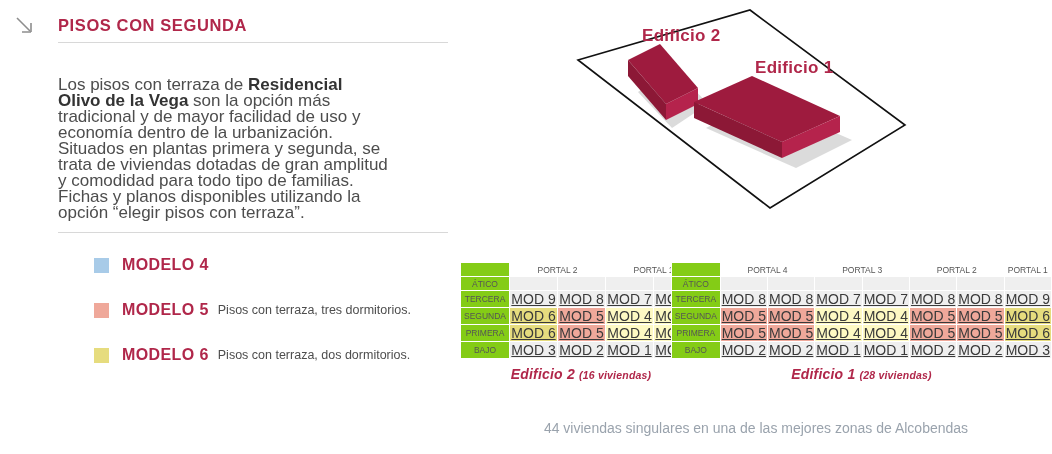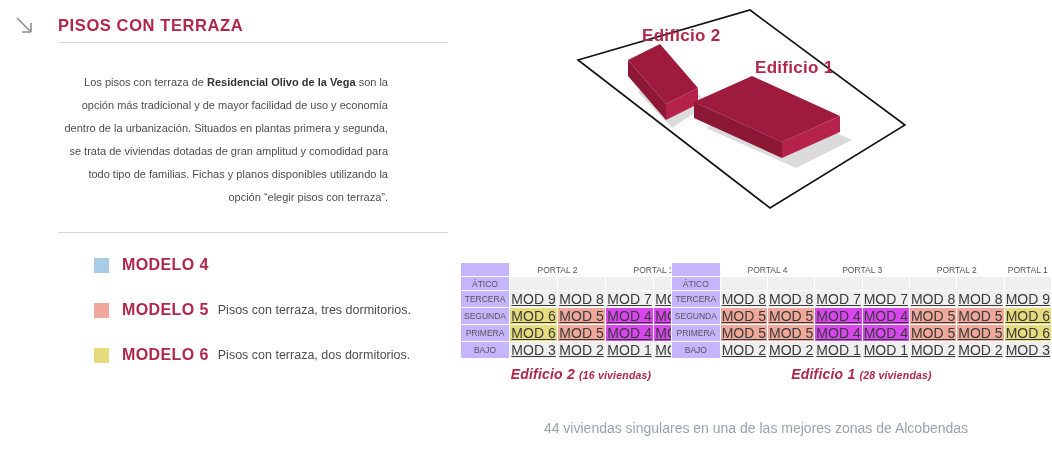--- a/index.html
+++ b/index.html
@@ -48,24 +48,23 @@
     top: 42px;
     width: 390px;
     height: 1px;
     background: #d8d8d8;
   }
   #body-copy {
     position: absolute;
     left: 58px;
     top: 60px;
     width: 330px;
-    font-size: 11px;
-    line-height: 23px;
+    font-size: 17px;
+    line-height: 16px;
     color: #4d4d4d;
-    text-align: right;
   }
   #body-copy b {
     color: #333;
   }
   #legend-rule {
     position: absolute;
     left: 58px;
     top: 232px;
     width: 390px;
     height: 1px;
@@ -145,39 +144,39 @@
     font-weight: normal;
     height: 13px;
     padding: 0;
   }
   td.rowlabel {
     border: none;
     text-align: right;
     padding-right: 5px;
     font-size: 8.5px;
     color: #555;
-    background: #c4b5fd;
+    background: #84cc16;
     white-space: nowrap;
     width: 48px;
   }
   th.portal {
     border: none;
     font-size: 8.5px;
     color: #555;
     background: #ffffff;
     padding-bottom: 1px;
     font-weight: normal;
   }
   td.cell {
     width: 47px;
     background: #efefef;
     font-size: 14px;
     text-decoration: underline;
   }
-  td.c4 { background: #d946ef; }
+  td.c4 { background: #fef9c3; }
   td.c5 { background: #efa89a; }
   td.c6 { background: #e6dc7e; }
   td.cn { background: #efefef; }
 
   .caption {
     margin-top: 7px;
     text-align: center;
     font-family: "Liberation Sans Narrow", "Liberation Sans", sans-serif;
     font-weight: bold;
     font-size: 14px;
@@ -204,21 +203,21 @@
 
 <div id="left-col">
 
   <div id="corner-arrow">
     <svg width="22" height="22" viewBox="0 0 22 22">
       <path d="M3 4 L16 17" stroke="#8e8e8e" stroke-width="1.6" fill="none"></path>
       <path d="M17 18 L17 9 M17 18 L8 18" stroke="#8e8e8e" stroke-width="1.6" fill="none"></path>
     </svg>
   </div>
 
-  <div id="title">PISOS CON TERRAZA</div>
+  <div id="title">PISOS CON SEGUNDA</div>
   <div id="title-rule"></div>
 
   <p id="body-copy"><span>Los pisos con terraza de </span><b>Residencial Olivo de la Vega</b><span> son la opción más tradicional y de mayor facilidad de uso y economía dentro de la urbanización. Situados en plantas primera y segunda, se trata de viviendas dotadas de gran amplitud y comodidad para todo tipo de familias. Fichas y planos disponibles utilizando la opción “elegir pisos con terraza”.</span></p>
 
   <div id="legend-rule"></div>
 
   <div class="legend-row" style="top:255px;">
     <span class="legend-swatch" style="background:#a8cbe8;"></span>
     <span class="legend-model">MODELO 4</span>
   </div>

